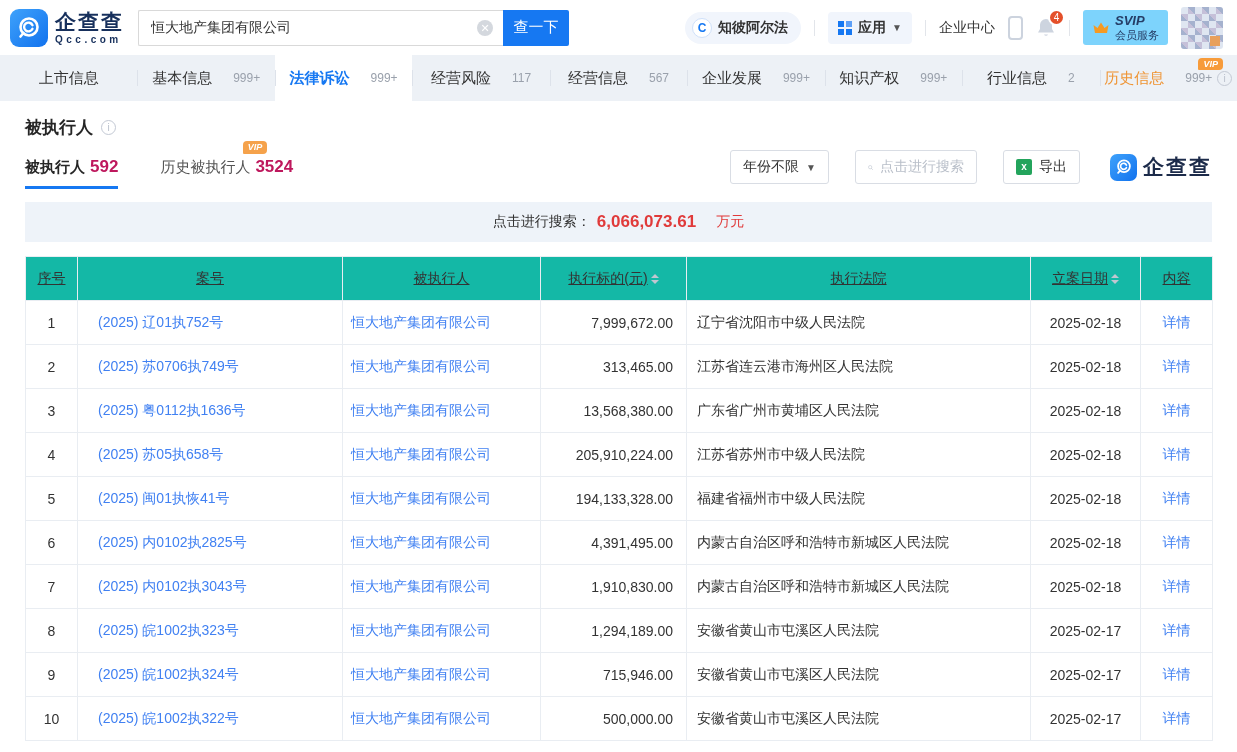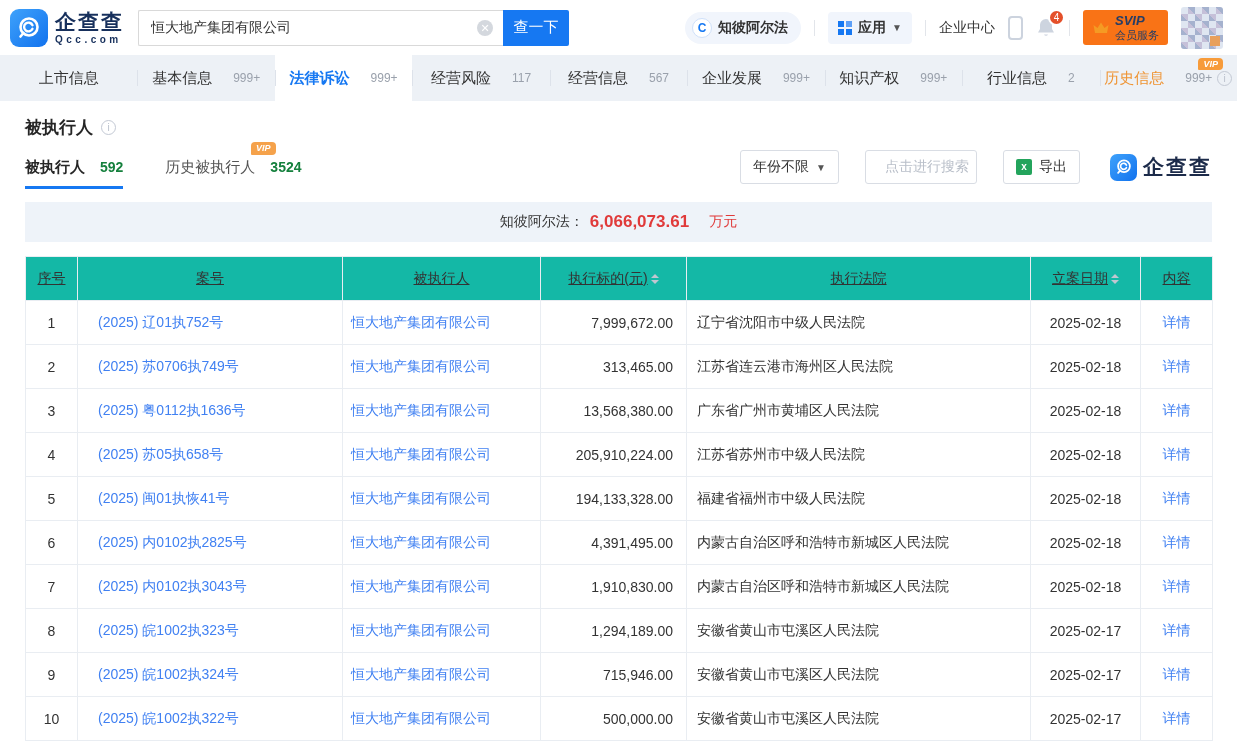--- a/index.html
+++ b/index.html
@@ -36,21 +36,21 @@
   .grid-icon i { position:absolute; width:6px; height:6px; background:#1678f2; left:0; top:0;
     box-shadow:8px 0 0 #5ea0f7, 0 8px 0 #1678f2, 8px 8px 0 #1678f2; }
   .caret { font-size:10px; color:#555; }
   .vdiv { width:1px; height:16px; background:#e2e5ea; }
   .plain-link { font-size:14px; color:#333; white-space:nowrap; cursor:pointer; }
   .phone-icon { width:15px; height:24px; border:2px solid #ccd3de; border-radius:4px; }
   .bell-wrap { position:relative; cursor:pointer; }
   .badge { position:absolute; top:-8px; right:-9px; min-width:17px; height:17px; border-radius:9px;
     background:#e4502a; border:2px solid #fff; color:#fff; font-size:10px; line-height:13px;
     text-align:center; padding:0 2px; }
-  .svip { display:flex; align-items:center; gap:5px; background:#f97316; border-radius:3px;
+  .svip { display:flex; align-items:center; gap:5px; background:#7dd3fc; border-radius:3px;
     padding:4px 9px; cursor:pointer; }
   .svip-text { line-height:1; color:#253d66; text-align:left; }
   .svip-line1 { font-size:13px; font-weight:bold; font-style:italic; }
   .svip-line2 { font-size:11px; margin-top:3px; }
   .avatar { width:42px; height:42px; border-radius:3px; cursor:pointer; position:relative; overflow:hidden;
     background:
      linear-gradient(45deg, rgba(95,115,165,.45) 25%, transparent 25%, transparent 75%, rgba(95,115,165,.45) 75%),
      linear-gradient(45deg, rgba(150,120,170,.35) 25%, transparent 25%, transparent 75%, rgba(150,120,170,.35) 75%),
      #dfe6f1;
     background-size:14px 14px; background-position:0 0, 7px 7px; }
@@ -71,29 +71,29 @@
     color:#b9c0cc; font-size:10px; line-height:14px; text-align:center; font-style:normal; }
 
   
   .content { padding:0 25px; }
   .page-head { display:flex; align-items:center; gap:8px; margin-top:15px; }
   .page-title { font-size:17px; font-weight:bold; color:#262626; }
   .subtab-row { display:flex; align-items:flex-end; margin-top:10px; height:40px; }
   .subtabs { display:flex; gap:42px; align-items:flex-end; }
   .subtab { position:relative; padding-bottom:12px; cursor:pointer; white-space:nowrap; }
   .subtab .st-label { font-size:15px; color:#555; }
-  .subtab .st-count { font-size:14px; font-weight:bold; color:#15803d; margin-left:15px; }
+  .subtab .st-count { font-size:17px; font-weight:bold; color:#be185d; margin-left:5px; }
   .subtab.active .st-label { color:#262626; font-weight:bold; }
   .subtab.active::after { content:""; position:absolute; left:0; right:0; bottom:0; height:3px; background:#1678f2; }
   .subtab .vip-tag2 { position:absolute; top:-16px; right:26px; background:#f5a24b; color:#fff;
     font-size:9px; font-weight:bold; font-style:italic; line-height:13px; padding:0 5px; border-radius:4px 4px 4px 1px; }
   .controls { margin-left:auto; display:flex; gap:26px; align-items:center; padding-bottom:5px; }
   .ctl-btn { height:34px; border:1px solid #d9dde4; border-radius:3px; background:#fff;
     display:flex; align-items:center; gap:7px; padding:0 12px; font-size:14px; color:#333; cursor:pointer; white-space:nowrap; }
-  .mini-search { width:112px; color:#b9bfc9; cursor:text; }
+  .mini-search { width:122px; color:#b9bfc9; cursor:text; }
   .excel-icon { width:16px; height:16px; background:#23a45c; border-radius:2px; color:#fff;
     font-size:10px; font-weight:bold; line-height:16px; text-align:center; }
   .brandmark { display:flex; align-items:center; gap:6px; margin-left:4px; }
   .brandmark .bm-icon { width:27px; height:27px; border-radius:7px;
     background:linear-gradient(135deg,#3fa2fb,#1172ee); display:flex; align-items:center; justify-content:center; }
   .brandmark .bm-text { font-size:21px; font-weight:bold; color:#1c2b4a; letter-spacing:2px; }
 
   .summary-banner { margin-top:13px; height:40px; background:#eef3f9; display:flex;
     align-items:center; justify-content:center; gap:6px; }
   .sum-label { font-size:14px; color:#333; }
@@ -255,21 +255,21 @@
             <path d="M16.5 10.2 A4.4 4.4 0 1 0 16.5 13.8" fill="none" stroke="#fff" stroke-width="2.4" stroke-linecap="round"></path>
             <path d="M7.5 18 L4.5 21.5" stroke="#fff" stroke-width="2.6" stroke-linecap="round"></path>
           </svg>
         </span>
         <span class="bm-text">企查查</span>
       </div>
     </div>
   </div>
 
   <div class="summary-banner">
-    <span class="sum-label">知彼阿尔法：</span>
+    <span class="sum-label">点击进行搜索：</span>
     <span class="sum-amount">6,066,073.61</span>
     <span class="sum-unit">万元</span>
   </div>
 
   <table>
     <colgroup>
       <col style="width:52px">
         <col style="width:265px">
         <col style="width:198px">
       <col style="width:146px">

